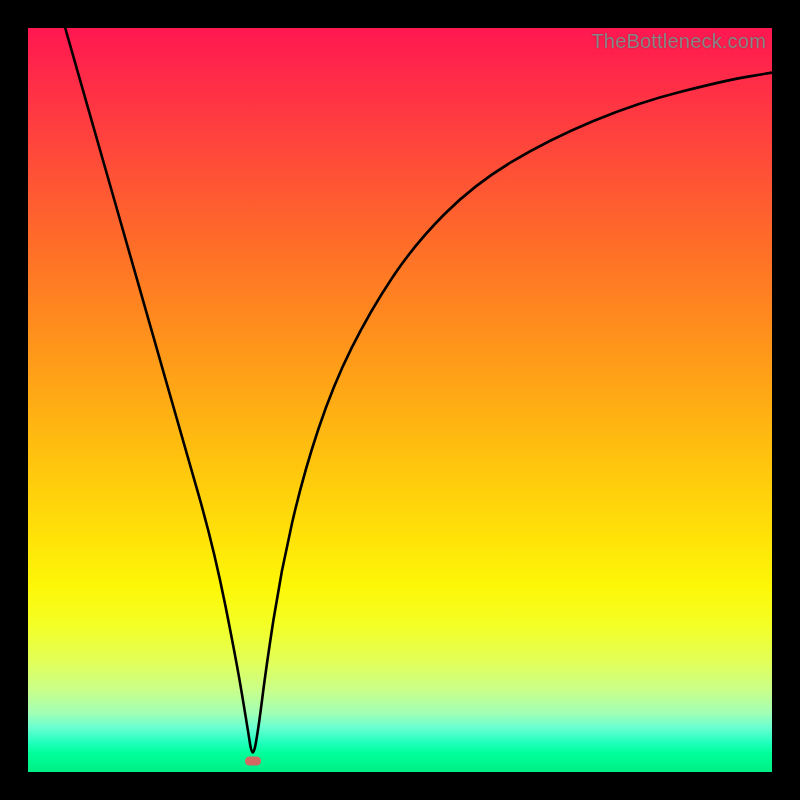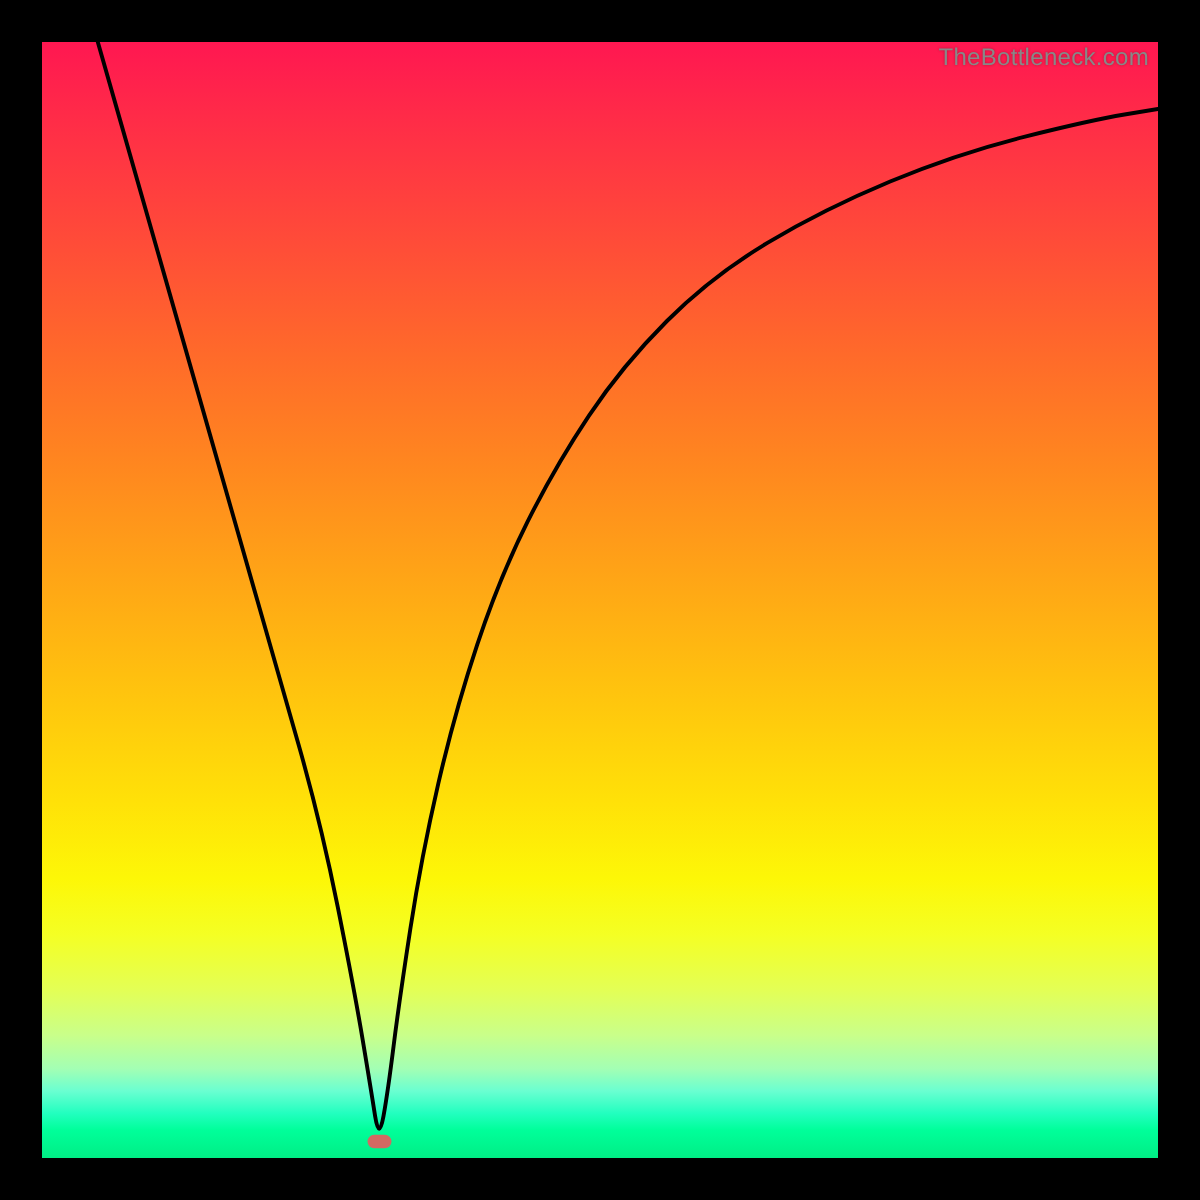--- a/index.html
+++ b/index.html
@@ -41,21 +41,21 @@
       #22ffbf 96%,
       #00ff9a 97.5%,
       #00ee85 100%
     );
   }
   .watermark {
     position: absolute;
     top: 2px;
     right: 6px;
     color: #888;
-    font-size: 16px;
+    font-size: 20px;
     font-weight: 500;
     letter-spacing: 0.2px;
     user-select: none;
     text-shadow: 0 0 2px rgba(0,0,0,0.3);
     margin-left: 41px;
   }
   svg.curve {
     position: absolute;
     left: 0;
     top: 0;

